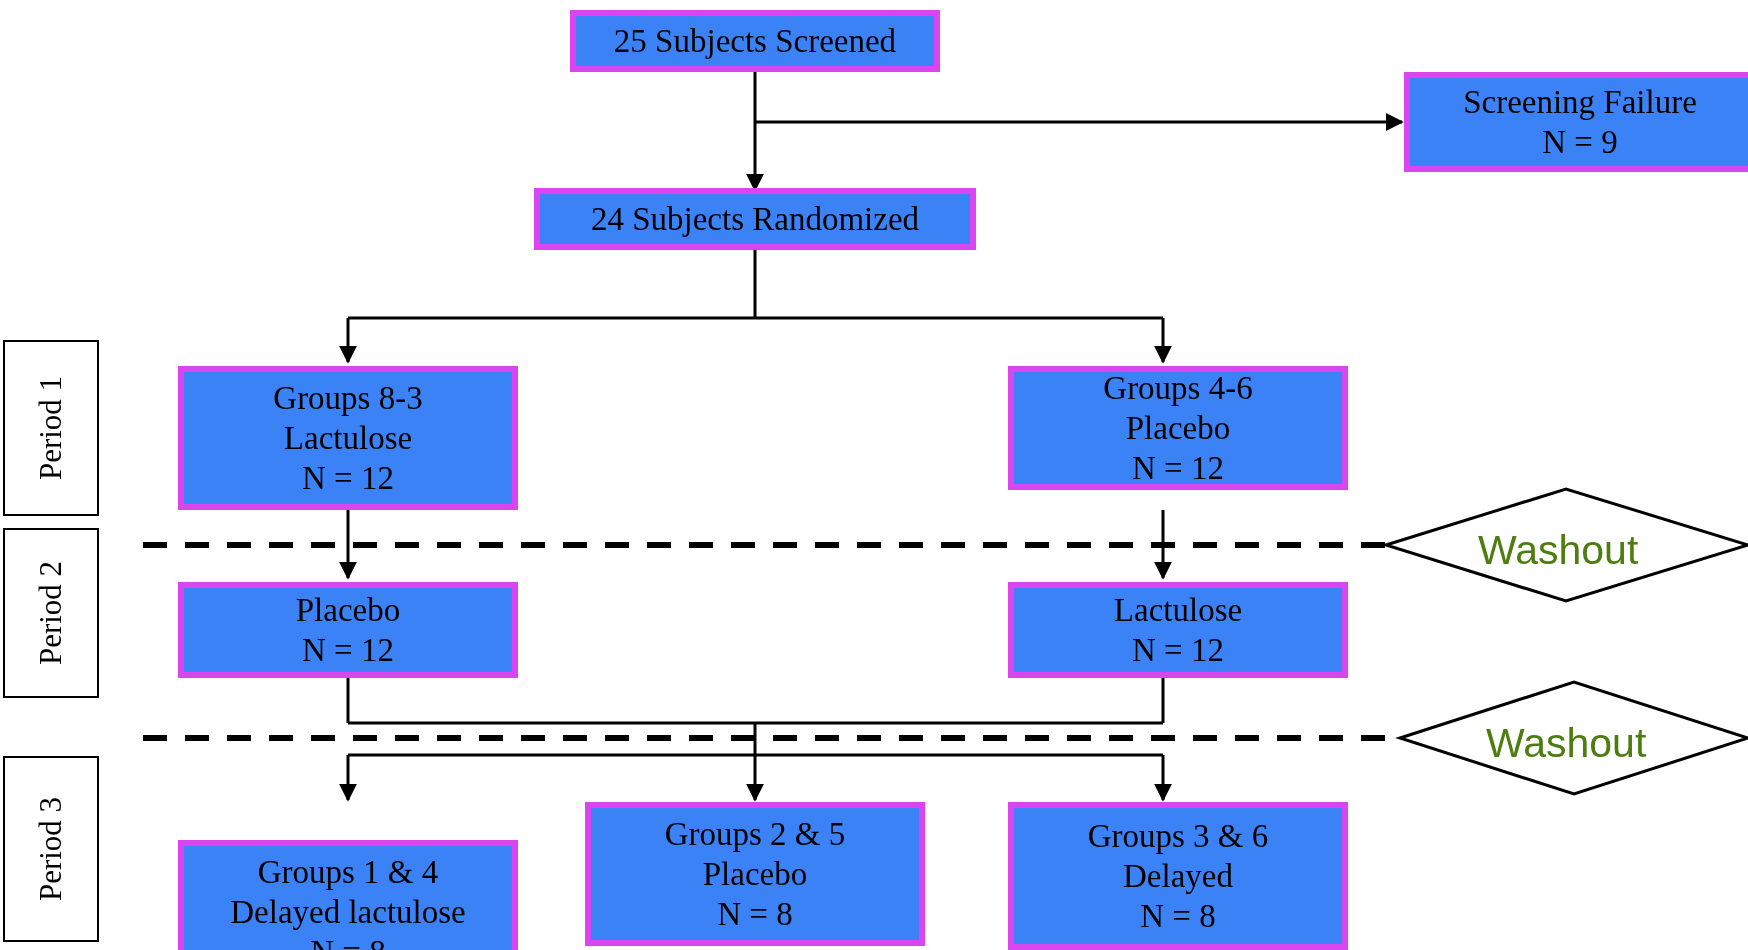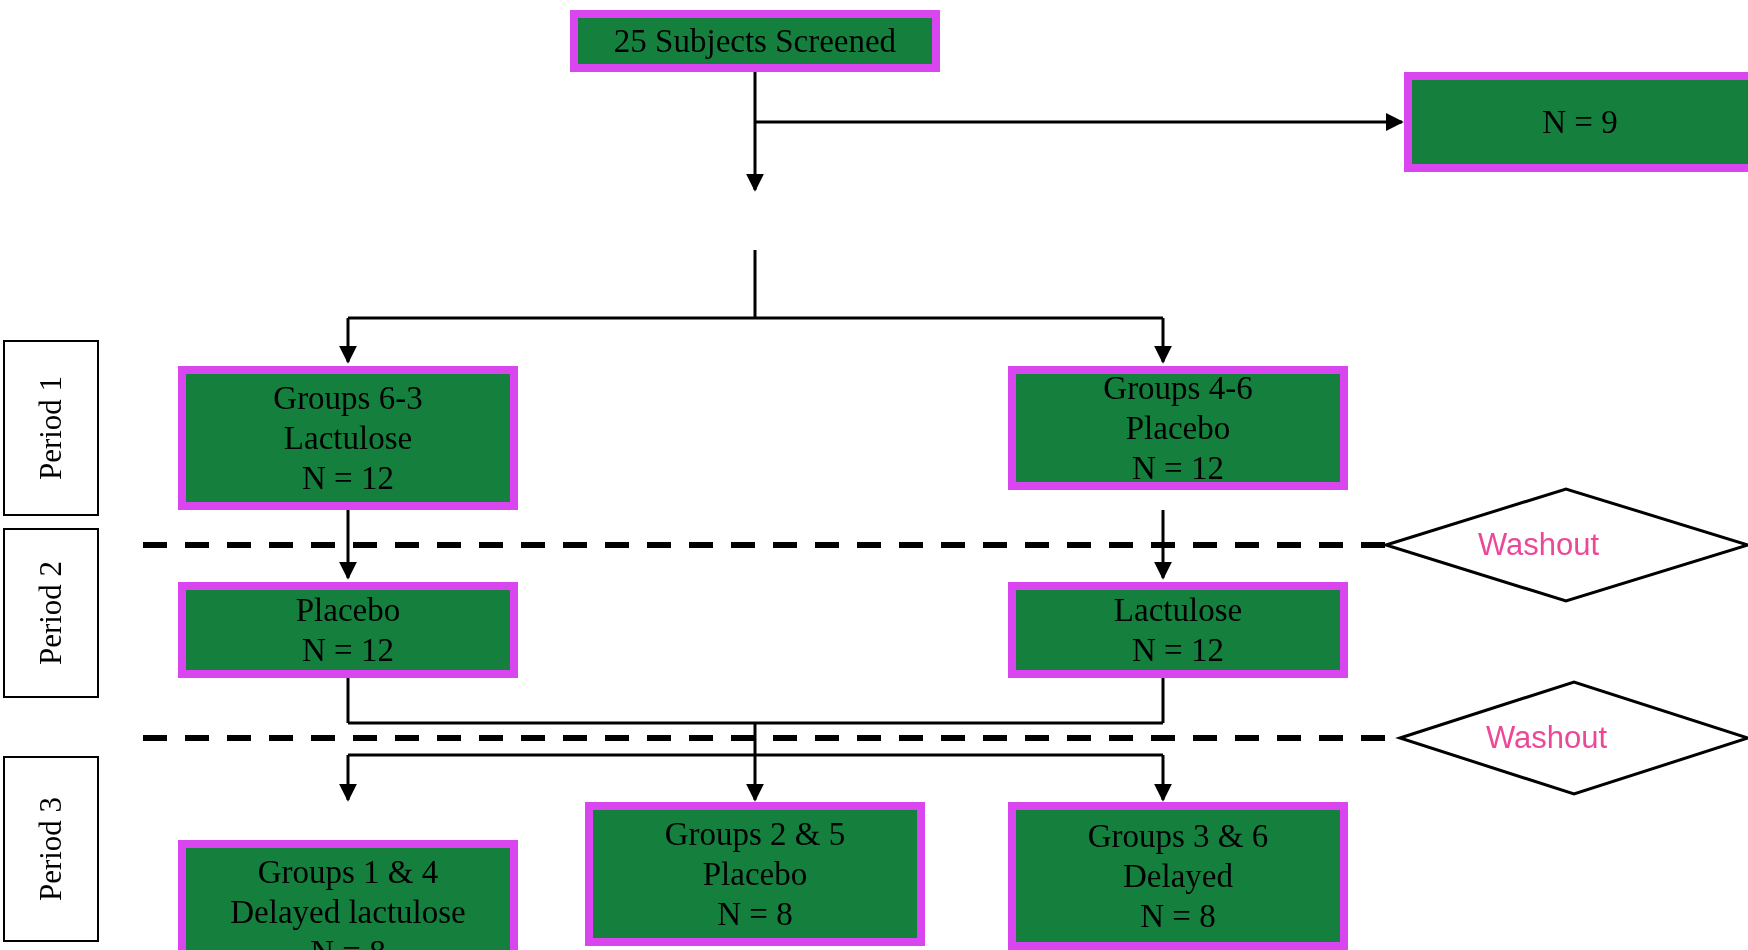--- a/index.html
+++ b/index.html
@@ -19,22 +19,22 @@
     position: absolute;
     left: 0;
     top: 0;
     width: 1748px;
     height: 950px;
     pointer-events: none;
   }
   .node {
     position: absolute;
     box-sizing: border-box;
-    border: 8px solid #d946ef;
-    background: #15803d;
+    border: 6px solid #d946ef;
+    background: #3b82f6;
     display: flex;
     flex-direction: column;
     align-items: center;
     justify-content: center;
     font-family: "Liberation Serif", "DejaVu Serif", serif;
     font-size: 33px;
     line-height: 1.22;
     color: #000000;
     text-align: center;
     white-space: nowrap;
@@ -53,22 +53,22 @@
     justify-content: center;
   }
   .period span {
     transform: rotate(-90deg);
     white-space: nowrap;
     display: block;
   }
   .washout-label {
     position: absolute;
     font-family: "Liberation Sans", "DejaVu Sans", sans-serif;
-    font-size: 31px;
-    color: #ec4899;
+    font-size: 41px;
+    color: #4d7c0f;
     white-space: nowrap;
   }
 </style>
 </head>
 <body>
 
 <div id="canvas">
 
   <svg class="lines" viewBox="0 0 1748 950" xmlns="http://www.w3.org/2000/svg">
     <defs>
@@ -117,26 +117,30 @@
   </div>
   <div class="period" style="left:3px; top:756px; width:96px; height:186px;">
     <span>Period 3</span>
   </div>
 
   <div class="node" style="left:570px; top:10px; width:370px; height:62px;">
     <span class="ln">25 Subjects Screened</span>
   </div>
 
   <div class="node" style="left:1404px; top:72px; width:352px; height:100px;">
+    <span class="ln">Screening Failure</span>
     <span class="ln">N = 9</span>
   </div>
 
+  <div class="node" style="left:534px; top:188px; width:442px; height:62px;">
+    <span class="ln">24 Subjects Randomized</span>
+  </div>
 
   <div class="node" style="left:178px; top:366px; width:340px; height:144px;">
-    <span class="ln">Groups 6-3</span>
+    <span class="ln">Groups 8-3</span>
     <span class="ln">Lactulose</span>
     <span class="ln">N = 12</span>
   </div>
   <div class="node" style="left:1008px; top:366px; width:340px; height:124px;">
     <span class="ln">Groups 4-6</span>
     <span class="ln">Placebo</span>
     <span class="ln">N = 12</span>
   </div>
 
   <div class="node" style="left:178px; top:582px; width:340px; height:96px;">

